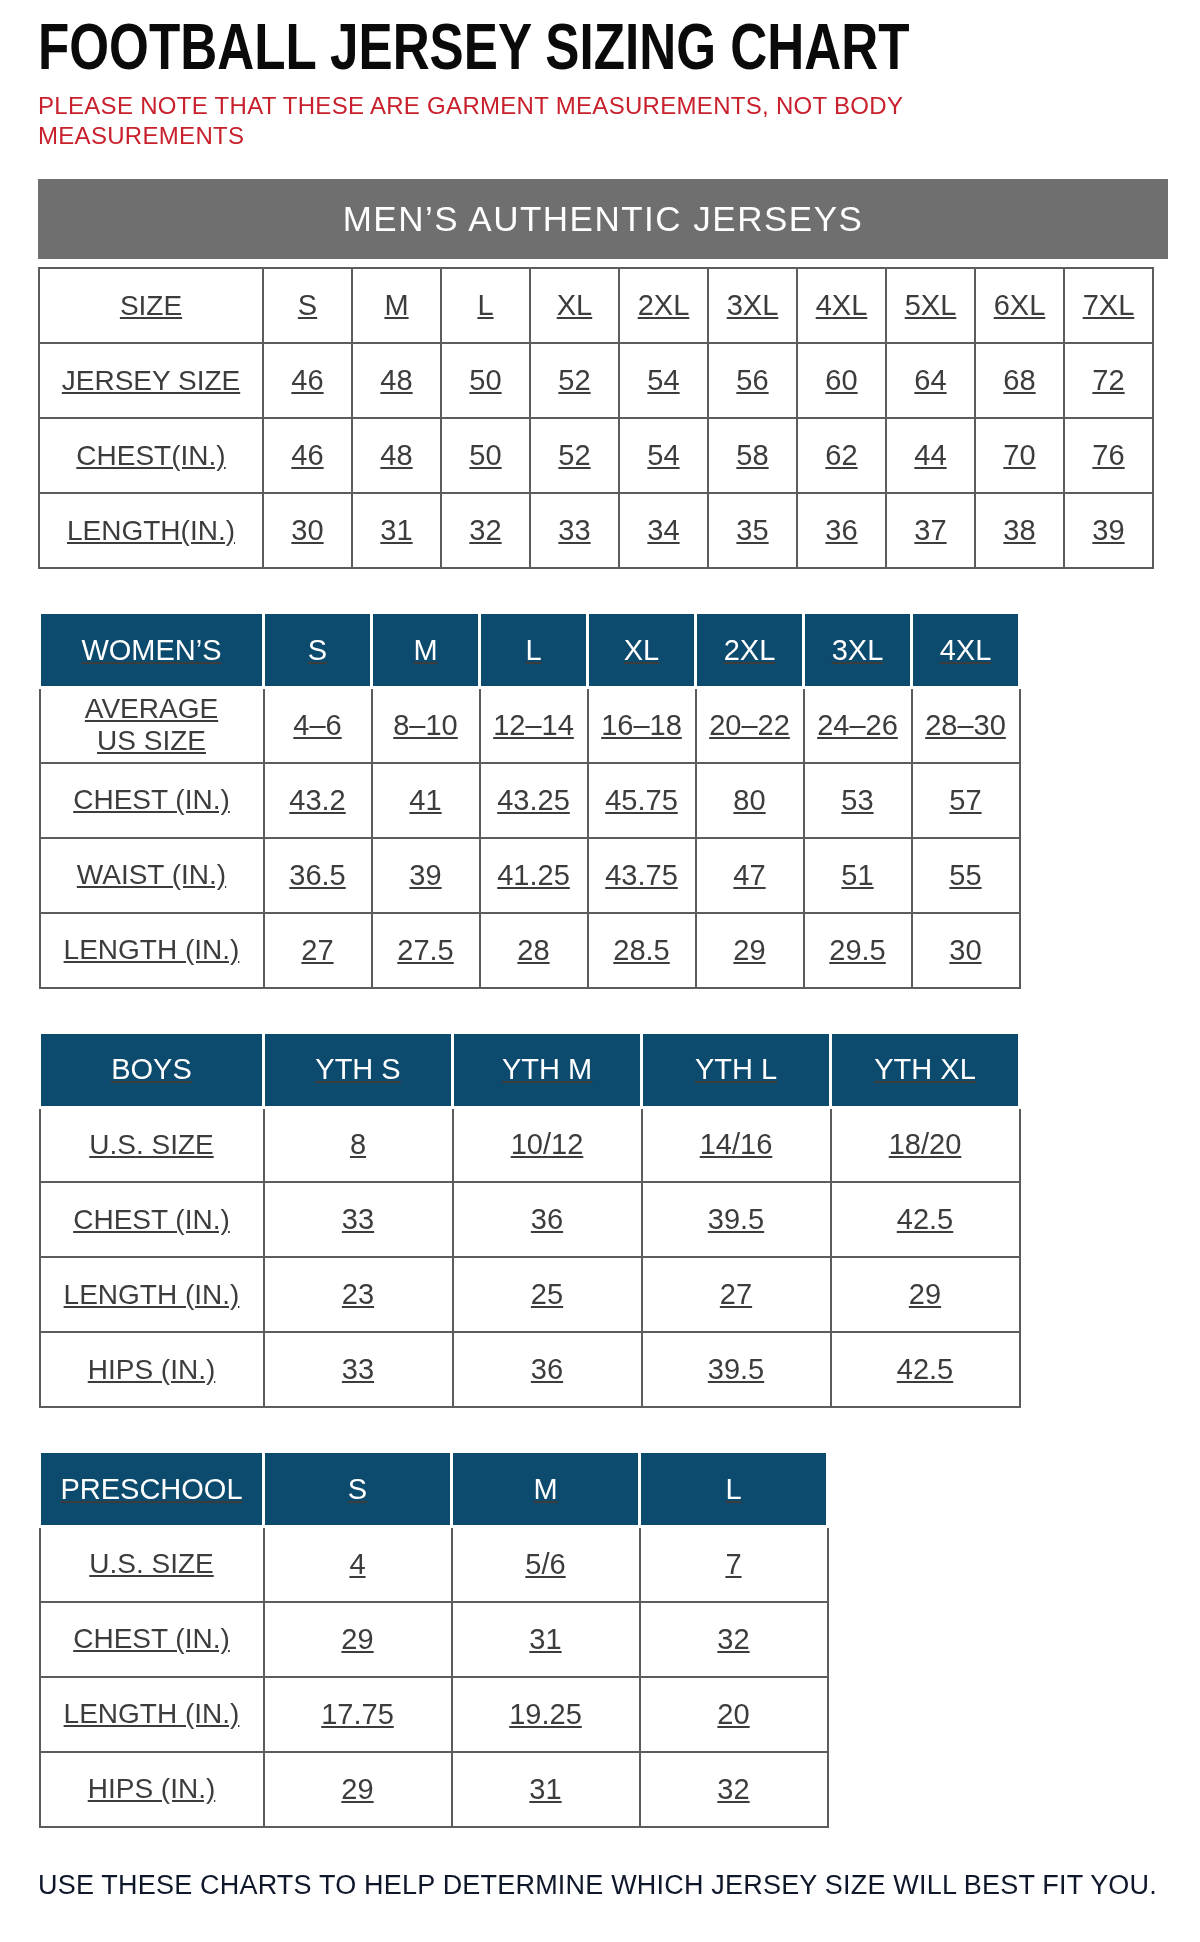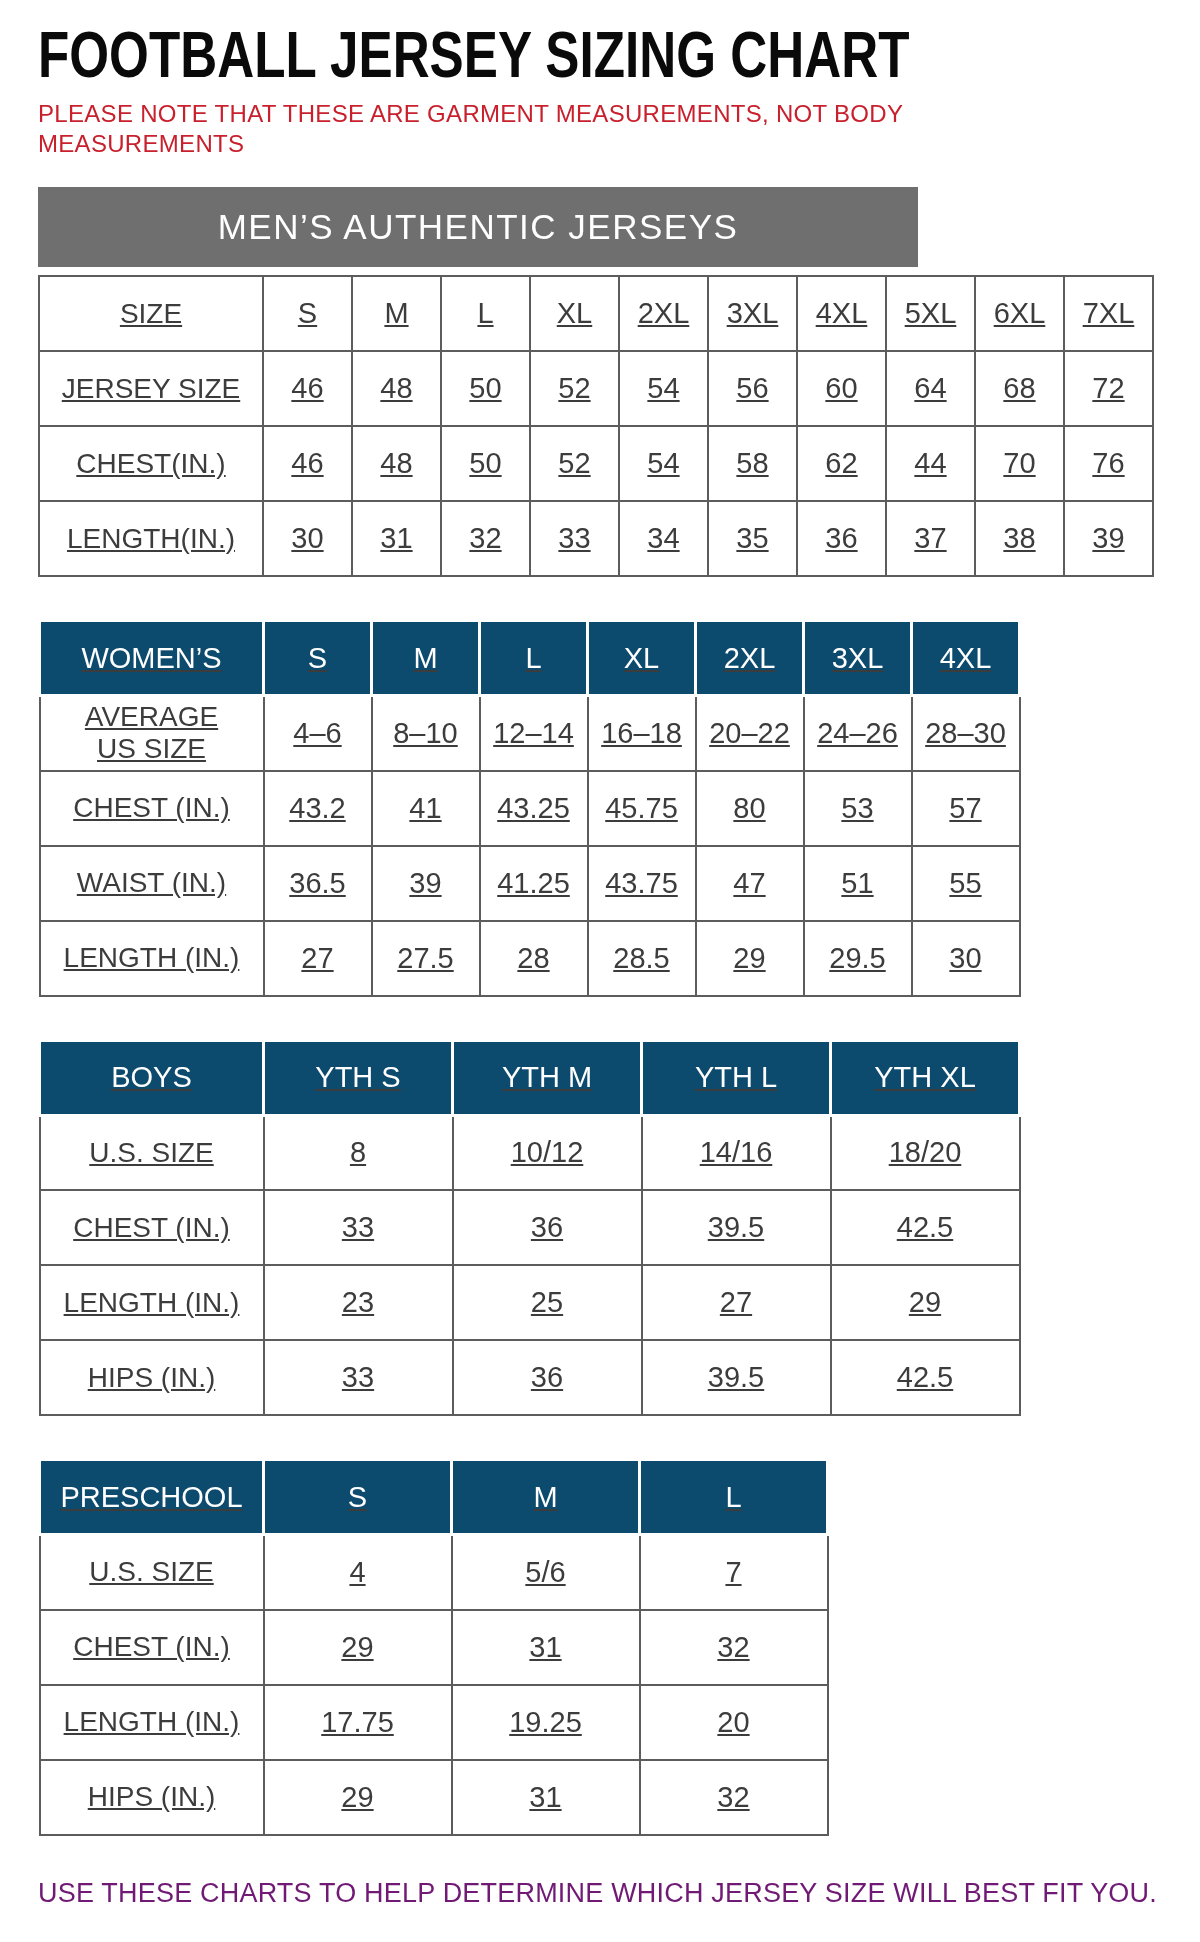--- a/index.html
+++ b/index.html
@@ -4,21 +4,21 @@
 <style>
   * { box-sizing: border-box; }
   html, body { margin: 0; padding: 0; }
   body {
     width: 1200px;
     height: 1942px;
     background: #ffffff;
     font-family: "Liberation Sans", sans-serif;
     color: #3c3c3c;
   }
-  .page { padding: 22px 40px 0 38px; }
+  .page { padding: 14px 40px 0 38px; }
 
   .title {
     margin: 0 0 10px 0;
     font-size: 64px;
     line-height: 1.05;
     font-weight: 700;
     color: #0a0a0a;
     letter-spacing: 0px;
     transform: scaleX(0.80);
     transform-origin: left center;
@@ -27,28 +27,28 @@
   .note {
     margin: 0 0 28px 0;
     max-width: 1020px;
     color: #c8202c;
     font-size: 24px;
     line-height: 1.25;
     letter-spacing: 0.3px;
   }
   .footer-note {
     margin: 26px 0 0 0;
-    color: #701a75;
+    color: #0f172a;
     font-size: 27px;
     letter-spacing: 0.2px;
     white-space: nowrap;
   }
 
   .banner {
-    width: 880px;
+    width: 1130px;
     height: 80px;
     background: #6e6f6e;
     color: #ffffff;
     display: flex;
     align-items: center;
     justify-content: center;
     font-size: 35px;
     letter-spacing: 1.5px;
     margin-bottom: 8px;
   }

